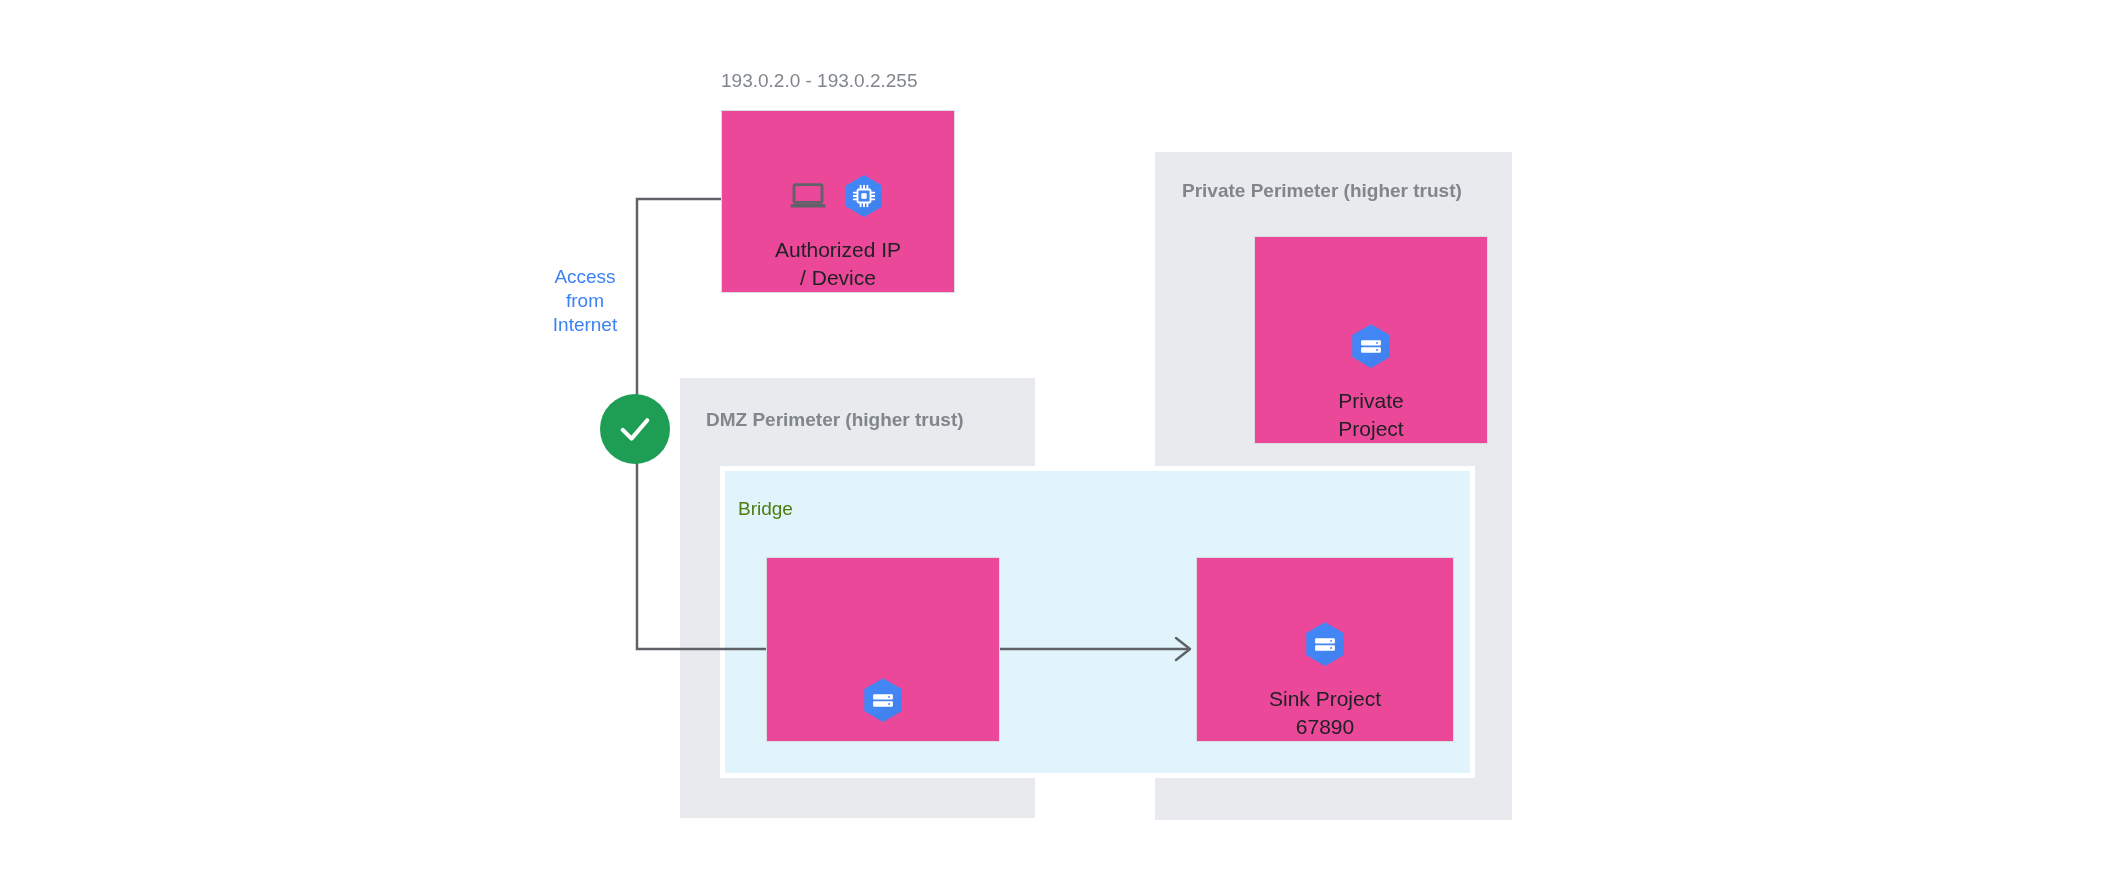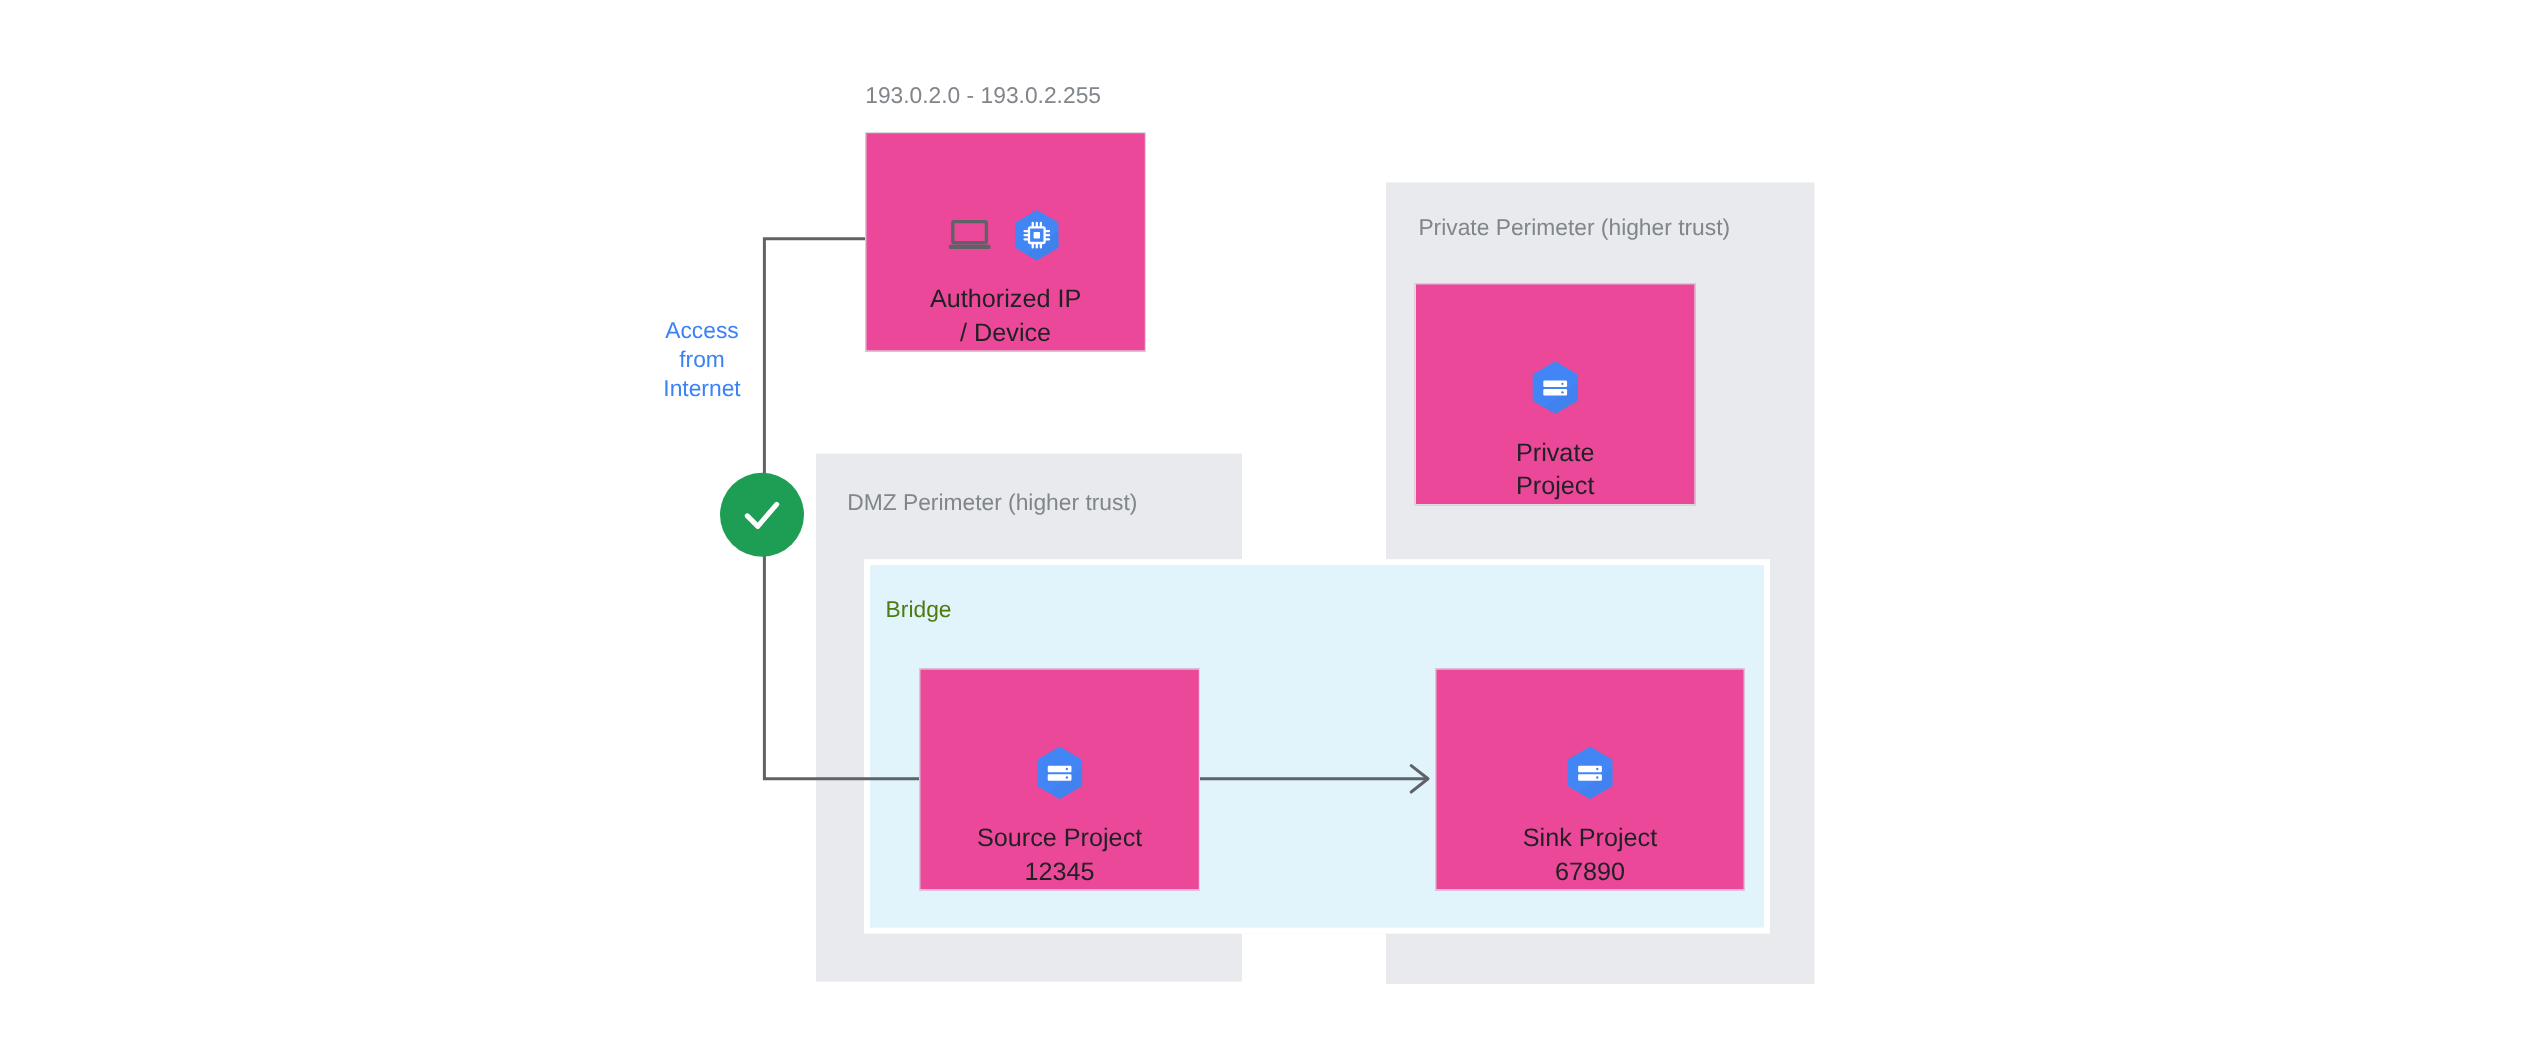--- a/index.html
+++ b/index.html
@@ -24,20 +24,21 @@
   .perimeter {
     position: absolute;
     background: #e8eaed;
   }
   .perimeter-label {
     position: absolute;
     color: #80868b;
     font-size: 19px;
     line-height: 22px;
     white-space: nowrap;
+    font-weight: bold;
   }
 
   
   .bridge {
     position: absolute;
     background: #e1f3fb;
     border: 5px solid #ffffff;
     box-sizing: border-box;
     z-index: 3;
   }
@@ -179,21 +180,21 @@
           <line x1="31" y1="24" x2="34.2" y2="24"></line>
           <line x1="31" y1="27.4" x2="34.2" y2="27.4"></line>
         </g>
         <rect x="21.3" y="21.3" width="5.4" height="5.4" rx="0.8" fill="#ffffff"></rect>
       </svg>
     </div>
     <div class="node-label">Authorized IP
 / Device</div>
   </div>
 
-  <div class="node" style="left:1179px; top:236px; width:234px; height:185px;">
+  <div class="node" style="left:1254px; top:236px; width:234px; height:208px;">
     <div class="node-icons">
       <svg width="50" height="50" viewBox="0 0 48 48">
         <polygon points="24,3 42,13.5 42,34.5 24,45 6,34.5 6,13.5" fill="#4285f4"></polygon>
         <polygon points="42,20 42,34.5 24,45 15,39.7" fill="#3f7fe8" opacity="0.5"></polygon>
         <rect x="14.5" y="18.4" width="19" height="5.2" rx="1" fill="#ffffff"></rect>
         <rect x="14.5" y="25.2" width="19" height="5.2" rx="1" fill="#ffffff"></rect>
         <circle cx="29.8" cy="21" r="0.95" fill="#4285f4"></circle>
         <circle cx="29.8" cy="27.8" r="0.95" fill="#4285f4"></circle>
       </svg>
     </div>
@@ -205,22 +206,20 @@
     <div class="node-icons">
       <svg width="50" height="50" viewBox="0 0 48 48">
         <polygon points="24,3 42,13.5 42,34.5 24,45 6,34.5 6,13.5" fill="#4285f4"></polygon>
         <polygon points="42,20 42,34.5 24,45 15,39.7" fill="#3f7fe8" opacity="0.5"></polygon>
         <rect x="14.5" y="18.4" width="19" height="5.2" rx="1" fill="#ffffff"></rect>
         <rect x="14.5" y="25.2" width="19" height="5.2" rx="1" fill="#ffffff"></rect>
         <circle cx="29.8" cy="21" r="0.95" fill="#4285f4"></circle>
         <circle cx="29.8" cy="27.8" r="0.95" fill="#4285f4"></circle>
       </svg>
     </div>
-    <div class="node-label">Source Project
-12345</div>
   </div>
 
   <div class="node" style="left:1196px; top:557px; width:258px; height:185px;">
     <div class="node-icons">
       <svg width="50" height="50" viewBox="0 0 48 48">
         <polygon points="24,3 42,13.5 42,34.5 24,45 6,34.5 6,13.5" fill="#4285f4"></polygon>
         <polygon points="42,20 42,34.5 24,45 15,39.7" fill="#3f7fe8" opacity="0.5"></polygon>
         <rect x="14.5" y="18.4" width="19" height="5.2" rx="1" fill="#ffffff"></rect>
         <rect x="14.5" y="25.2" width="19" height="5.2" rx="1" fill="#ffffff"></rect>
         <circle cx="29.8" cy="21" r="0.95" fill="#4285f4"></circle>

